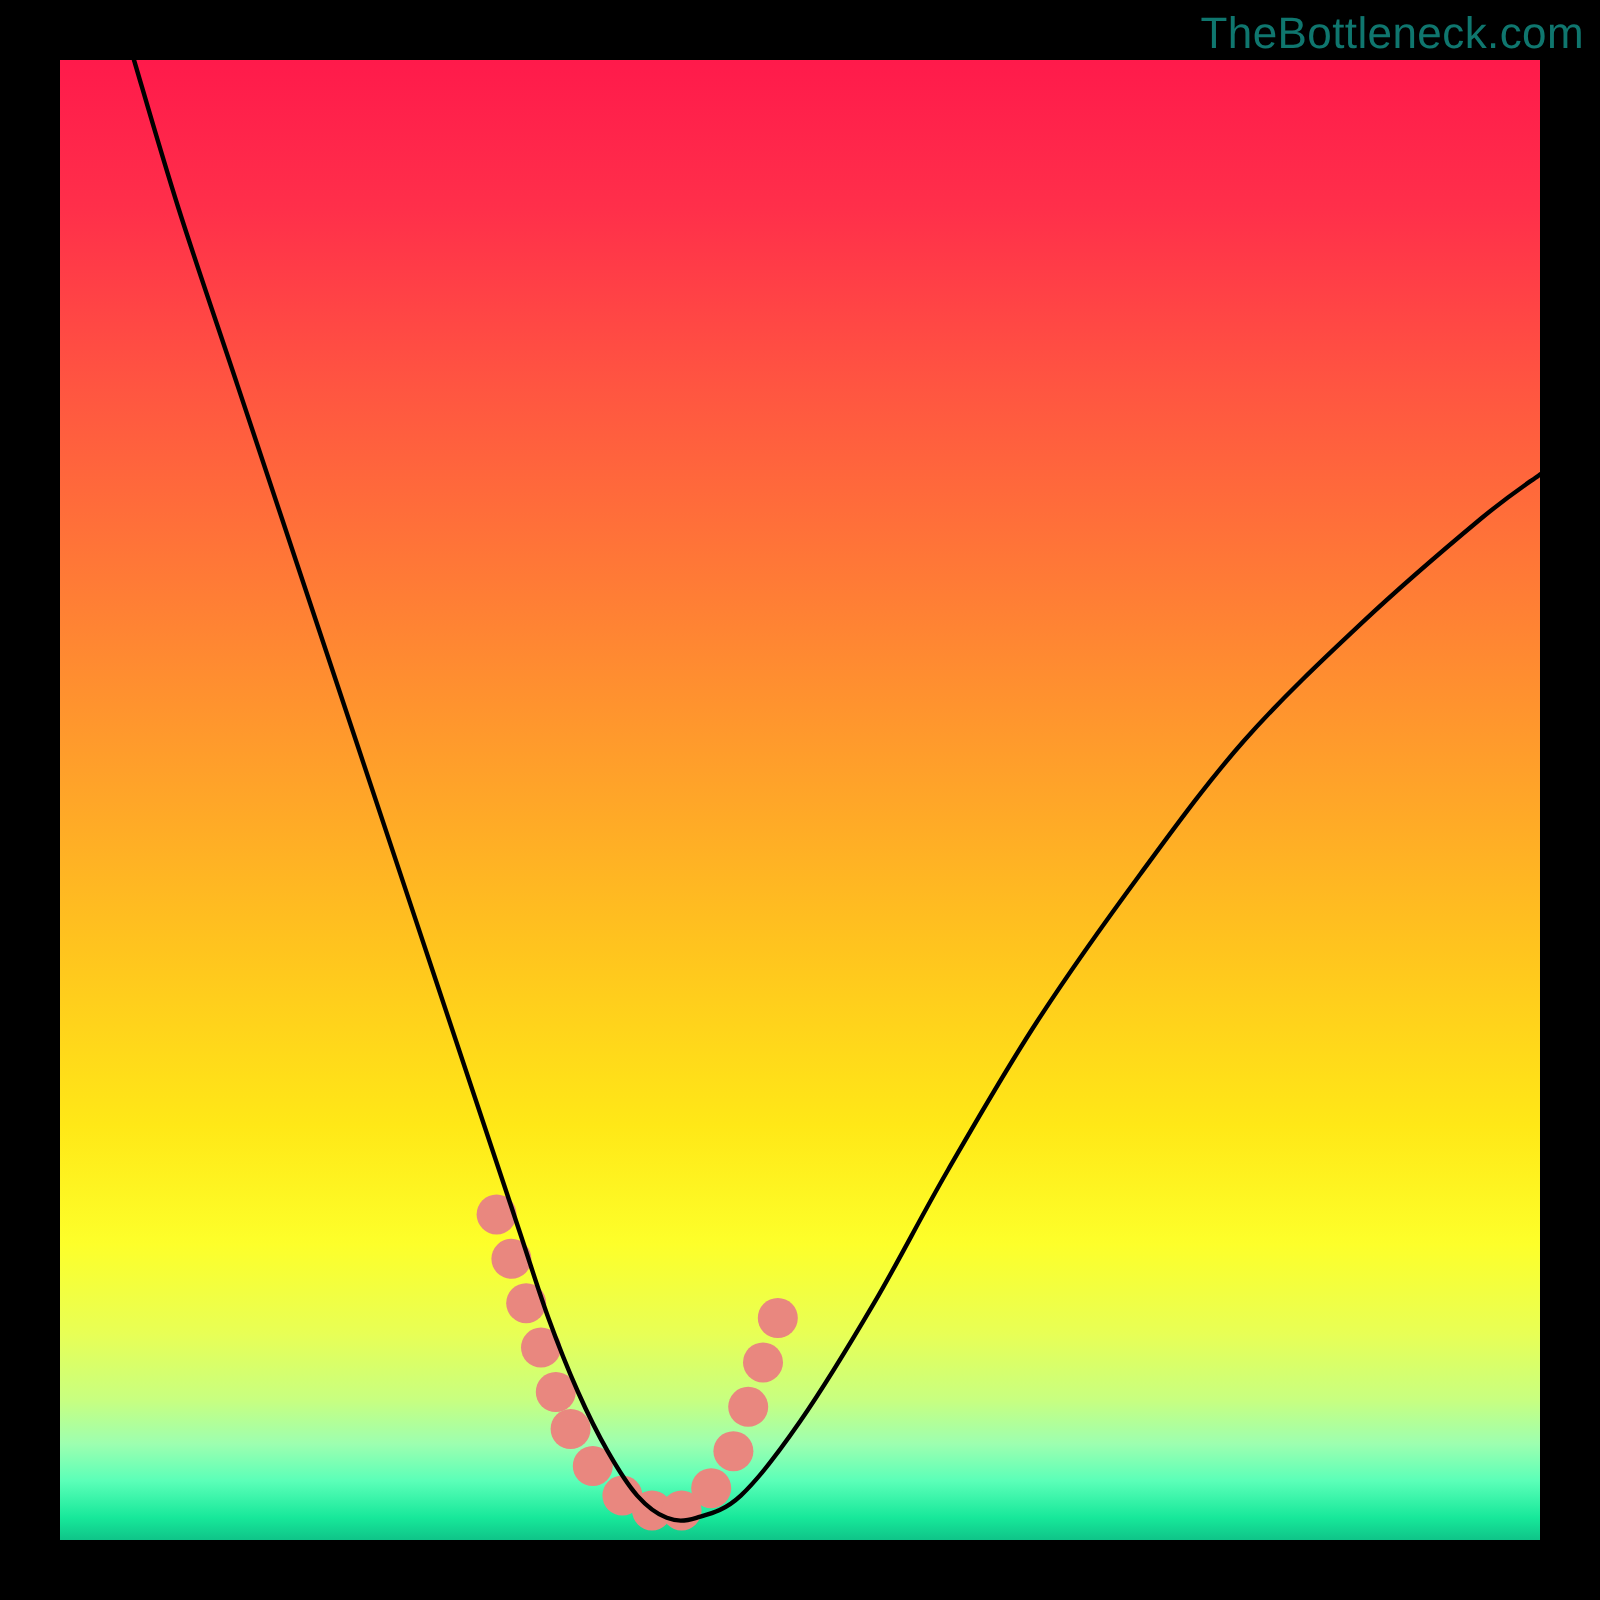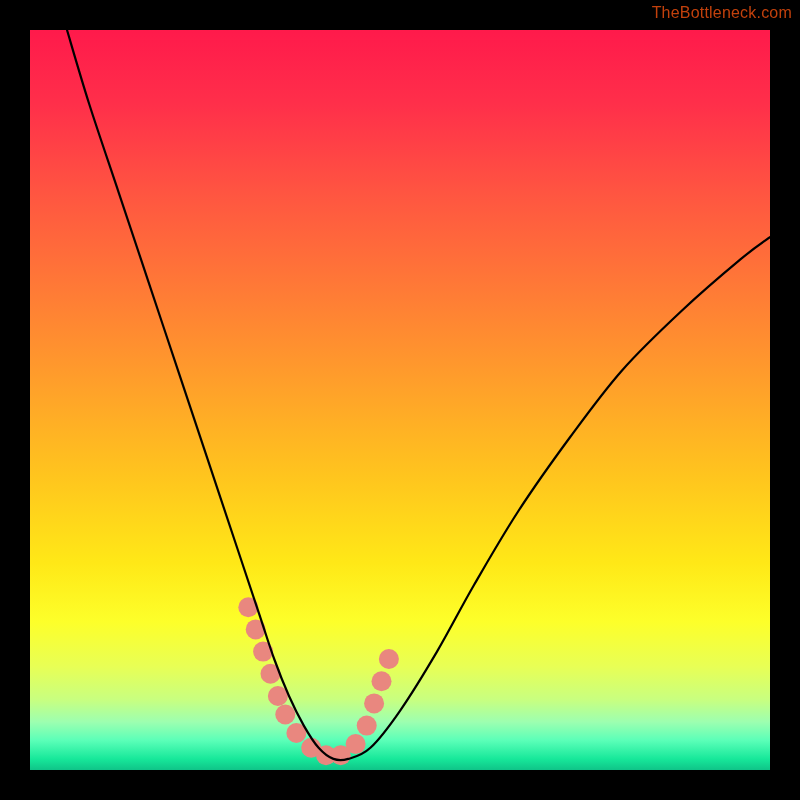--- a/index.html
+++ b/index.html
@@ -16,22 +16,22 @@
     top: 0;
     left: 0;
     width: 800px;
     height: 800px;
     background: #000;
   }
   .watermark {
     position: absolute;
     top: 4px;
     right: 8px;
-    color: #c2410c;
-    font-size: 16px;
+    color: #0f766e;
+    font-size: 22px;
     font-weight: 400;
     letter-spacing: 0.2px;
     z-index: 10;
     user-select: none;
   }
   svg {
     position: absolute;
     top: 0;
     left: 0;
   }

